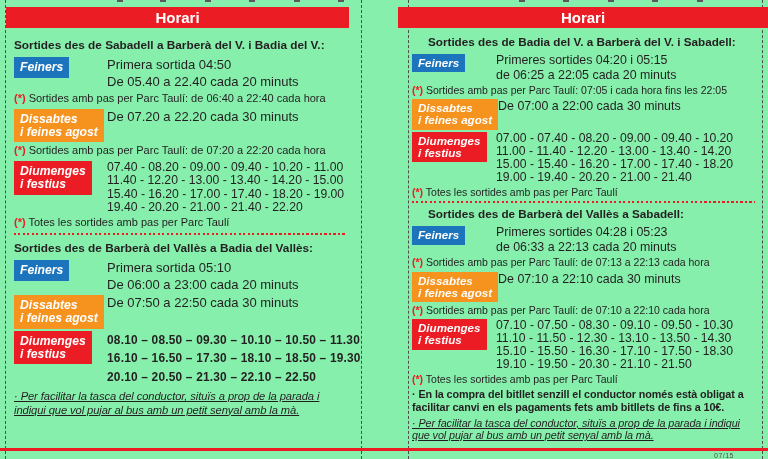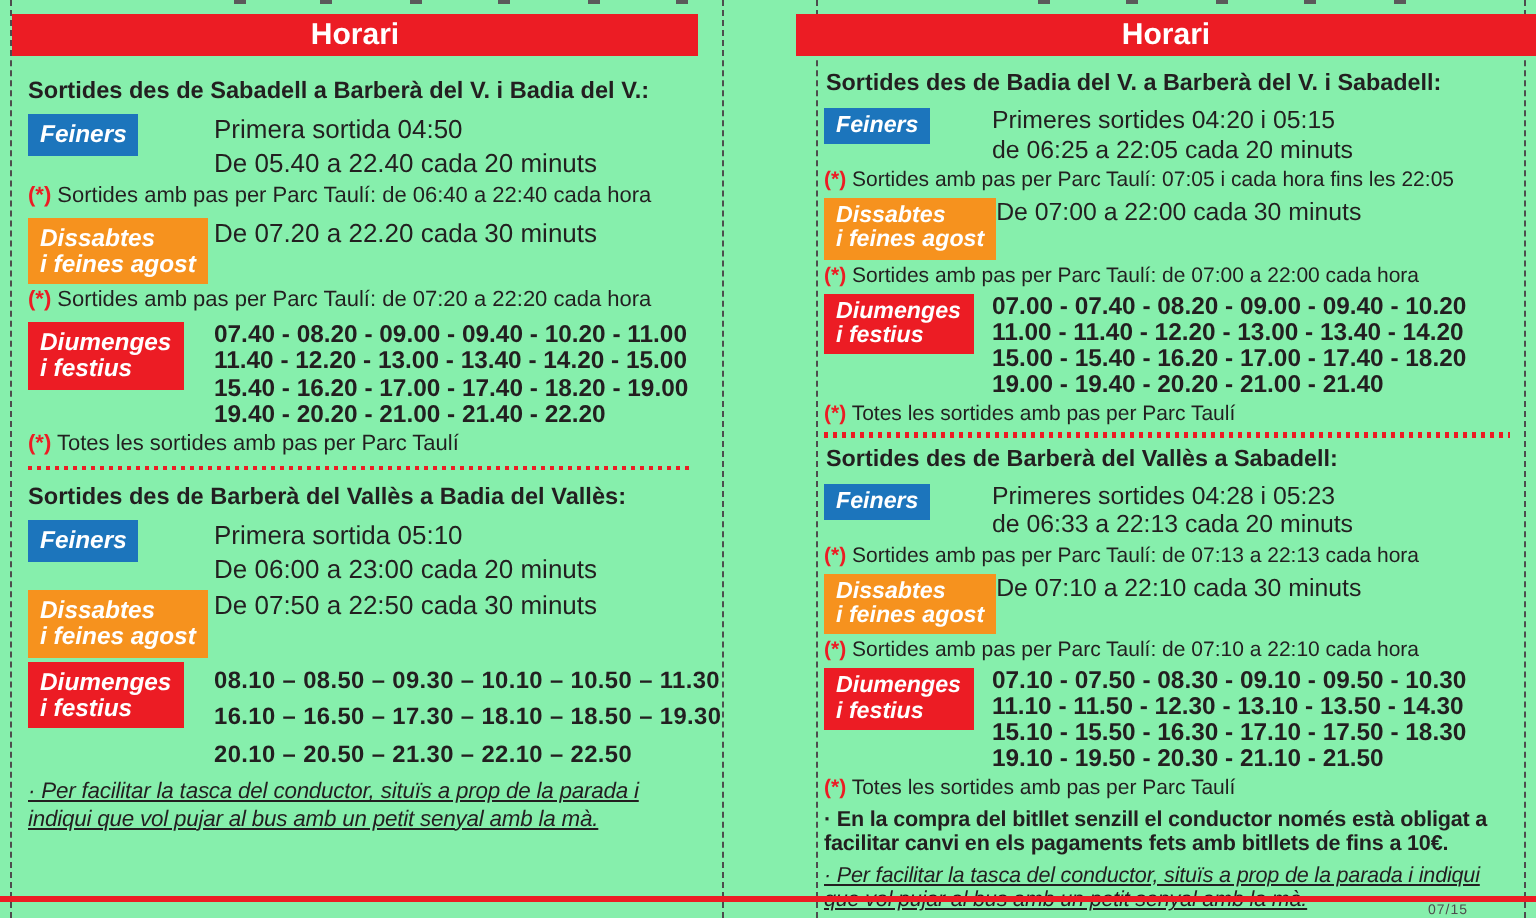--- a/index.html
+++ b/index.html
@@ -18,38 +18,38 @@
   .panel-right { left:398px; width:370px; }
 
   .hbar {
     height:21px; background:var(--red); color:#fff; text-align:center;
     font-weight:bold; font-size:15px; line-height:21px;
   }
   .pbody { padding:7px 4px 0 8px; }
   .panel-right .pbody { padding:5px 13px 0 14px; }
 
   .sec-title { font-weight:bold; font-size:11.8px; line-height:14px; margin:3px 0 5px; white-space:nowrap; }
-  .panel-right .sec-title { font-size:11.7px; margin:2px 1px 4px; }
+  .panel-right .sec-title { font-size:11.7px; margin:2px 16px 4px; }
 
   .row { display:flex; align-items:flex-start; margin:1px 0 2px; }
   .lblcol { flex:0 0 93px; }
   .panel-right .lblcol { flex:0 0 84px; }
   .lblbox {
     display:inline-block; color:#fff; font-weight:bold; font-size:12.2px;
     line-height:12.8px; padding:4px 6px; white-space:nowrap;font-style:italic;
   }
   .panel-right .lblbox { font-size:11.6px; line-height:12.2px; padding:3px 6px; }
   .lblbox.blue   { background:var(--blue); }
   .lblbox.orange { background:var(--orange); }
   .lblbox.red    { background:var(--red); }
 
   .content { flex:1; min-width:0; }
   .content.plain { font-size:13px; line-height:16.5px; }
   .panel-right .content.plain { font-size:12.4px; line-height:14.5px; }
-  .content.times { font-weight:bold; font-size:12.2px; line-height:13.2px; white-space:nowrap; }
+  .content.times { font-weight:normal; font-size:12.2px; line-height:13.2px; white-space:nowrap; }
   .panel-right .content.times { font-size:12.2px; line-height:13px; }
   .content.times-wide { font-weight:bold; font-size:11.9px; line-height:18.5px; white-space:nowrap; letter-spacing:0.2px; }
 
   .note { font-size:11px; line-height:12.8px; margin:1px 0 4px; white-space:nowrap; }
   .panel-right .note { font-size:10.5px; line-height:12.2px; margin:1px 0 3px; }
   .star { color:var(--red); font-weight:bold; }
 
   .dotsep {
     height:2.5px; margin:4px 0 6px;
     background:repeating-linear-gradient(90deg, var(--red) 0 2px, transparent 2px 4.5px);
@@ -137,21 +137,20 @@
             <div class="cline">de 06:25 a 22:05 cada 20 minuts</div>
           </div>
         </div>
         <div class="note"><span class="star">(*)</span> Sortides amb pas per Parc Taulí: 07:05 i cada hora fins les 22:05</div>
         <div class="row">
           <div class="lblcol"><div class="lblbox orange"><div class="lbl-line">Dissabtes</div><div class="lbl-line">i feines agost</div></div></div>
           <div class="content plain">
             <div class="cline">De 07:00 a 22:00 cada 30 minuts</div>
           </div>
         </div>
-        <div class="note"><span class="star">(*)</span> Sortides amb pas per Parc Taulí: de 07:00 a 22:00 cada hora</div>
         <div class="row">
           <div class="lblcol"><div class="lblbox red"><div class="lbl-line">Diumenges</div><div class="lbl-line">i festius</div></div></div>
           <div class="content times">
             <div class="cline">07.00 - 07.40 - 08.20 - 09.00 - 09.40 - 10.20</div>
             <div class="cline">11.00 - 11.40 - 12.20 - 13.00 - 13.40 - 14.20</div>
             <div class="cline">15.00 - 15.40 - 16.20 - 17.00 - 17.40 - 18.20</div>
             <div class="cline">19.00 - 19.40 - 20.20 - 21.00 - 21.40</div>
           </div>
         </div>
         <div class="note"><span class="star">(*)</span> Totes les sortides amb pas per Parc Taulí</div>

